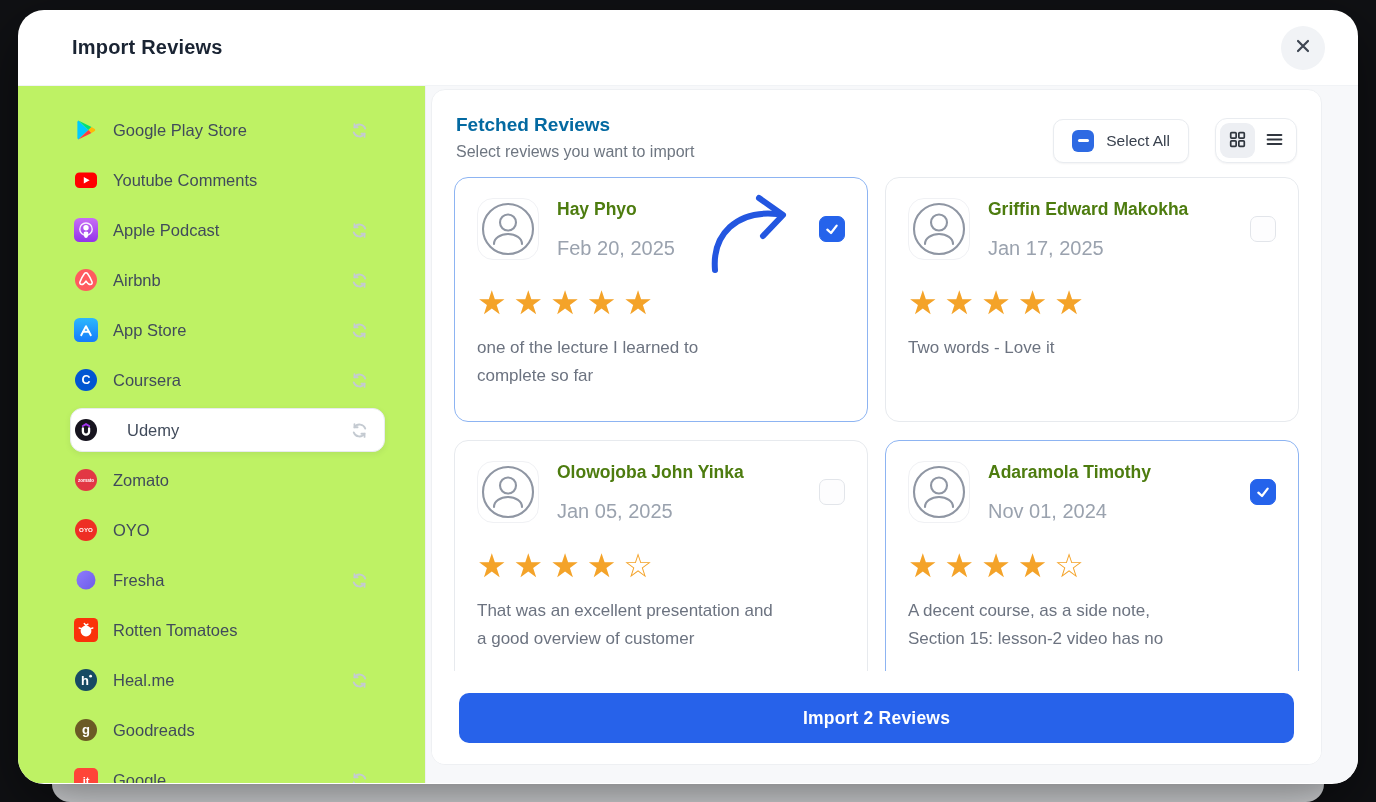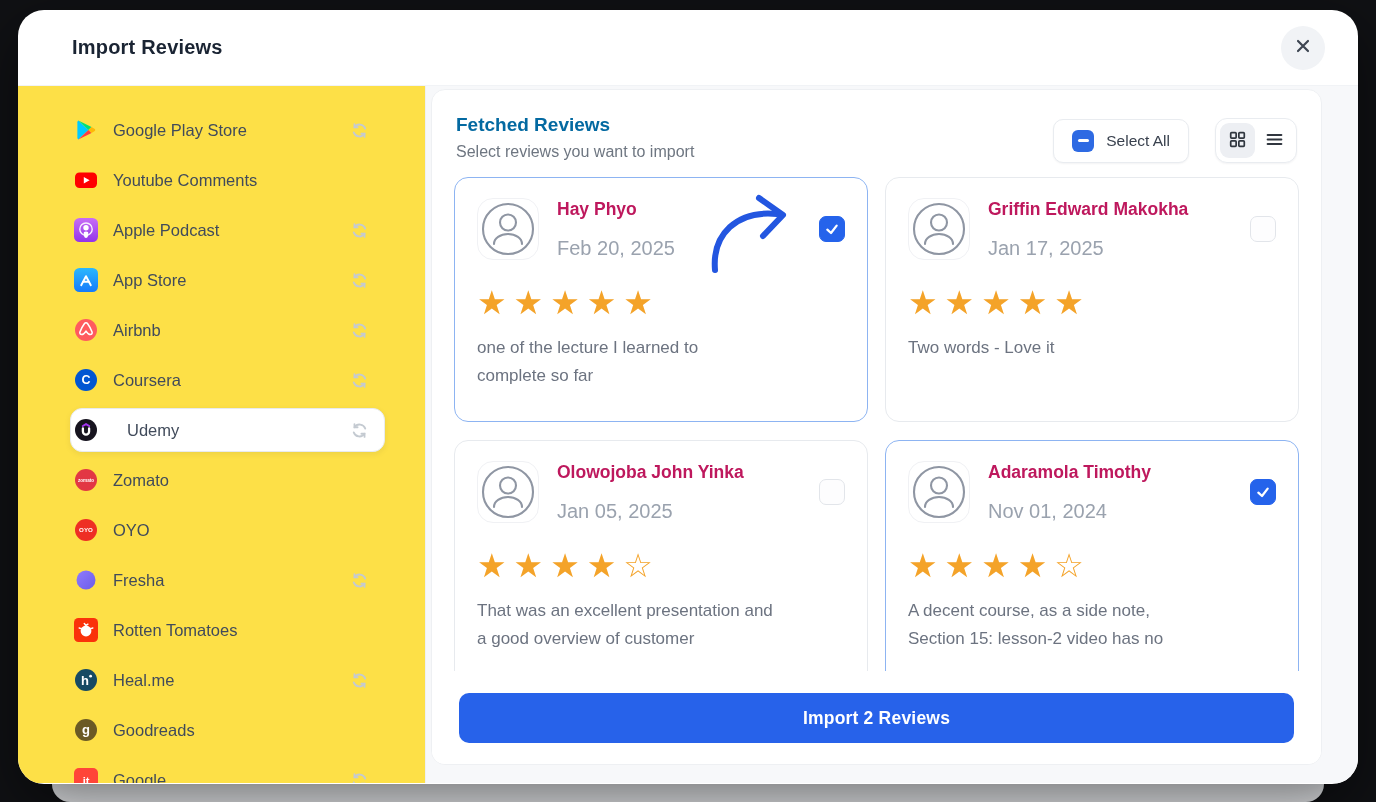--- a/index.html
+++ b/index.html
@@ -16,21 +16,21 @@
   
   .modal-header { height:76px; display:flex; align-items:center; justify-content:space-between;
     padding:0 33px 0 54px; border-bottom:1px solid #f1f3f6; }
   .modal-title { font-size:20px; font-weight:700; color:#1a2433; letter-spacing:.2px; }
   .close-btn { width:44px; height:44px; border-radius:50%; background:#f1f3f6; border:none;
     display:flex; align-items:center; justify-content:center; cursor:pointer; }
 
   .modal-body { display:flex; height:697px; }
 
   
-  .sidebar { width:408px; flex:none; border-right:1px solid #eef0f3; background:#fde047;
+  .sidebar { width:408px; flex:none; border-right:1px solid #eef0f3; background:#bef264;
     padding-top:22px; overflow:hidden; }
   .side-item { height:44px; margin:0 40px 6px 52px; display:flex; align-items:center;
     gap:14px; padding:0 14px 0 2px; border:1px solid transparent; border-radius:12px; cursor:pointer; }
   .side-item.selected { background:#fff; border-color:#e8ebef; box-shadow:0 2px 6px rgba(20,30,50,.07);gap:28px; }
   .p-icon { width:26px; height:26px; flex:none; display:flex; align-items:center; justify-content:center; }
   .p-label { font-size:16.5px; font-weight:500; color:#414b5b; }
   .sync { margin-left:auto; width:22px; height:22px; display:flex; align-items:center; justify-content:center; cursor:pointer; }
 
   
   .main { flex:1; background:#f7f8fa; padding:3px 36px 0 5px; }
@@ -55,21 +55,21 @@
 
   
   .cards { flex:1; overflow:hidden; margin:6px 22px 0; display:grid;
     grid-template-columns:1fr 1fr; gap:18px 17px; grid-auto-rows:245px; }
   .card { background:#fff; border:1px solid #e7eaee; border-radius:14px; padding:20px 22px;
     position:relative; cursor:pointer; }
   .card.sel { border:1.6px solid #8db4f2; }
   .card-top { display:flex; gap:18px; align-items:center; }
   .avatar { width:62px; height:62px; border:1px solid #f0f1f4; border-radius:16px; flex:none;
     display:flex; align-items:center; justify-content:center; background:#fff; }
-  .name { font-size:17.5px; font-weight:600; color:#be185d; }
+  .name { font-size:17.5px; font-weight:600; color:#4d7c0f; }
   .date { font-size:20px; color:#9aa2ae; margin-top:17px; }
   .cb { width:26px; height:26px; border-radius:7px; margin-left:auto; flex:none;
     border:1.5px solid #e2e5ea; background:#fdfdfe; display:flex; align-items:center; justify-content:center; }
   .cb svg { display:none; }
   .cb.checked { background:#2563eb; border-color:#2563eb; }
   .cb.checked svg { display:block; }
   .stars { margin-top:24px; font-size:33px; line-height:37px; color:#f4a329; letter-spacing:7px; white-space:nowrap; }
   .rtext { margin-top:13px; font-size:17px; line-height:28px; color:#6c7380; white-space:pre-line; }
   .annot { position:absolute; right:66px; top:16px; pointer-events:none; }
 
@@ -165,50 +165,50 @@
               <path d="M5.2 3.9 v3 h3"></path>
               <path d="M4.5 11.8 A5.8 5.8 0 0 0 14.8 13.1"></path>
               <path d="M14.8 16.1 v-3 h-3"></path>
             </svg>
           </span>
       </div>
 
       <div class="side-item">
         <span class="p-icon">
           <svg width="24" height="24" viewBox="0 0 24 24">
+              <circle cx="12" cy="12" r="11" fill="#FF5A5F"></circle>
+            <path d="M7.8 16.6 c-1.6 0 -2.4 -1.3 -1.8 -2.7 C7.2 11 9.6 6.7 10.5 5.5 c0.8 -1.1 2.2 -1.1 3 0 c0.9 1.2 3.3 5.5 4.5 8.4 c0.6 1.4 -0.2 2.7 -1.8 2.7 c-1.7 0 -2.9 -1.6 -4.2 -3.4 c-1.3 1.8 -2.5 3.4 -4.2 3.4 Z" fill="none" stroke="#fff" stroke-width="1.5"></path>
+          </svg>
+          </span>
+        <span class="p-label">Airbnb</span>
+        <span class="sync">
+          <svg width="21" height="21" viewBox="0 0 20 20" fill="none" stroke="#c4cad1" stroke-width="1.7" stroke-linecap="round">
+              <path d="M15.5 8.2 A5.8 5.8 0 0 0 5.2 6.9"></path>
+              <path d="M5.2 3.9 v3 h3"></path>
+              <path d="M4.5 11.8 A5.8 5.8 0 0 0 14.8 13.1"></path>
+              <path d="M14.8 16.1 v-3 h-3"></path>
+            </svg>
+          </span>
+      </div>
+
+      <div class="side-item">
+        <span class="p-icon">
+          <svg width="24" height="24" viewBox="0 0 24 24">
             <defs>
                 <linearGradient id="gapp" x1="0" y1="0" x2="0" y2="1">
                   <stop offset="0" stop-color="#2bb8fd"></stop>
                   <stop offset="1" stop-color="#157bfb"></stop>
                 </linearGradient>
               </defs>
             <rect width="24" height="24" rx="5.5" fill="url(#gapp)"></rect>
             <path d="M7.2 17.2 L12 8.2 L16.8 17.2" fill="none" stroke="#fff" stroke-width="1.9" stroke-linecap="round" stroke-linejoin="round"></path>
             <path d="M9.2 13.8 H14.8" stroke="#fff" stroke-width="1.9" stroke-linecap="round"></path>
           </svg>
           </span>
         <span class="p-label">App Store</span>
-        <span class="sync">
-          <svg width="21" height="21" viewBox="0 0 20 20" fill="none" stroke="#c4cad1" stroke-width="1.7" stroke-linecap="round">
-              <path d="M15.5 8.2 A5.8 5.8 0 0 0 5.2 6.9"></path>
-              <path d="M5.2 3.9 v3 h3"></path>
-              <path d="M4.5 11.8 A5.8 5.8 0 0 0 14.8 13.1"></path>
-              <path d="M14.8 16.1 v-3 h-3"></path>
-            </svg>
-          </span>
-      </div>
-
-      <div class="side-item">
-        <span class="p-icon">
-          <svg width="24" height="24" viewBox="0 0 24 24">
-              <circle cx="12" cy="12" r="11" fill="#FF5A5F"></circle>
-            <path d="M7.8 16.6 c-1.6 0 -2.4 -1.3 -1.8 -2.7 C7.2 11 9.6 6.7 10.5 5.5 c0.8 -1.1 2.2 -1.1 3 0 c0.9 1.2 3.3 5.5 4.5 8.4 c0.6 1.4 -0.2 2.7 -1.8 2.7 c-1.7 0 -2.9 -1.6 -4.2 -3.4 c-1.3 1.8 -2.5 3.4 -4.2 3.4 Z" fill="none" stroke="#fff" stroke-width="1.5"></path>
-          </svg>
-          </span>
-        <span class="p-label">Airbnb</span>
         <span class="sync">
           <svg width="21" height="21" viewBox="0 0 20 20" fill="none" stroke="#c4cad1" stroke-width="1.7" stroke-linecap="round">
               <path d="M15.5 8.2 A5.8 5.8 0 0 0 5.2 6.9"></path>
               <path d="M5.2 3.9 v3 h3"></path>
               <path d="M4.5 11.8 A5.8 5.8 0 0 0 14.8 13.1"></path>
               <path d="M14.8 16.1 v-3 h-3"></path>
             </svg>
           </span>
       </div>
 

